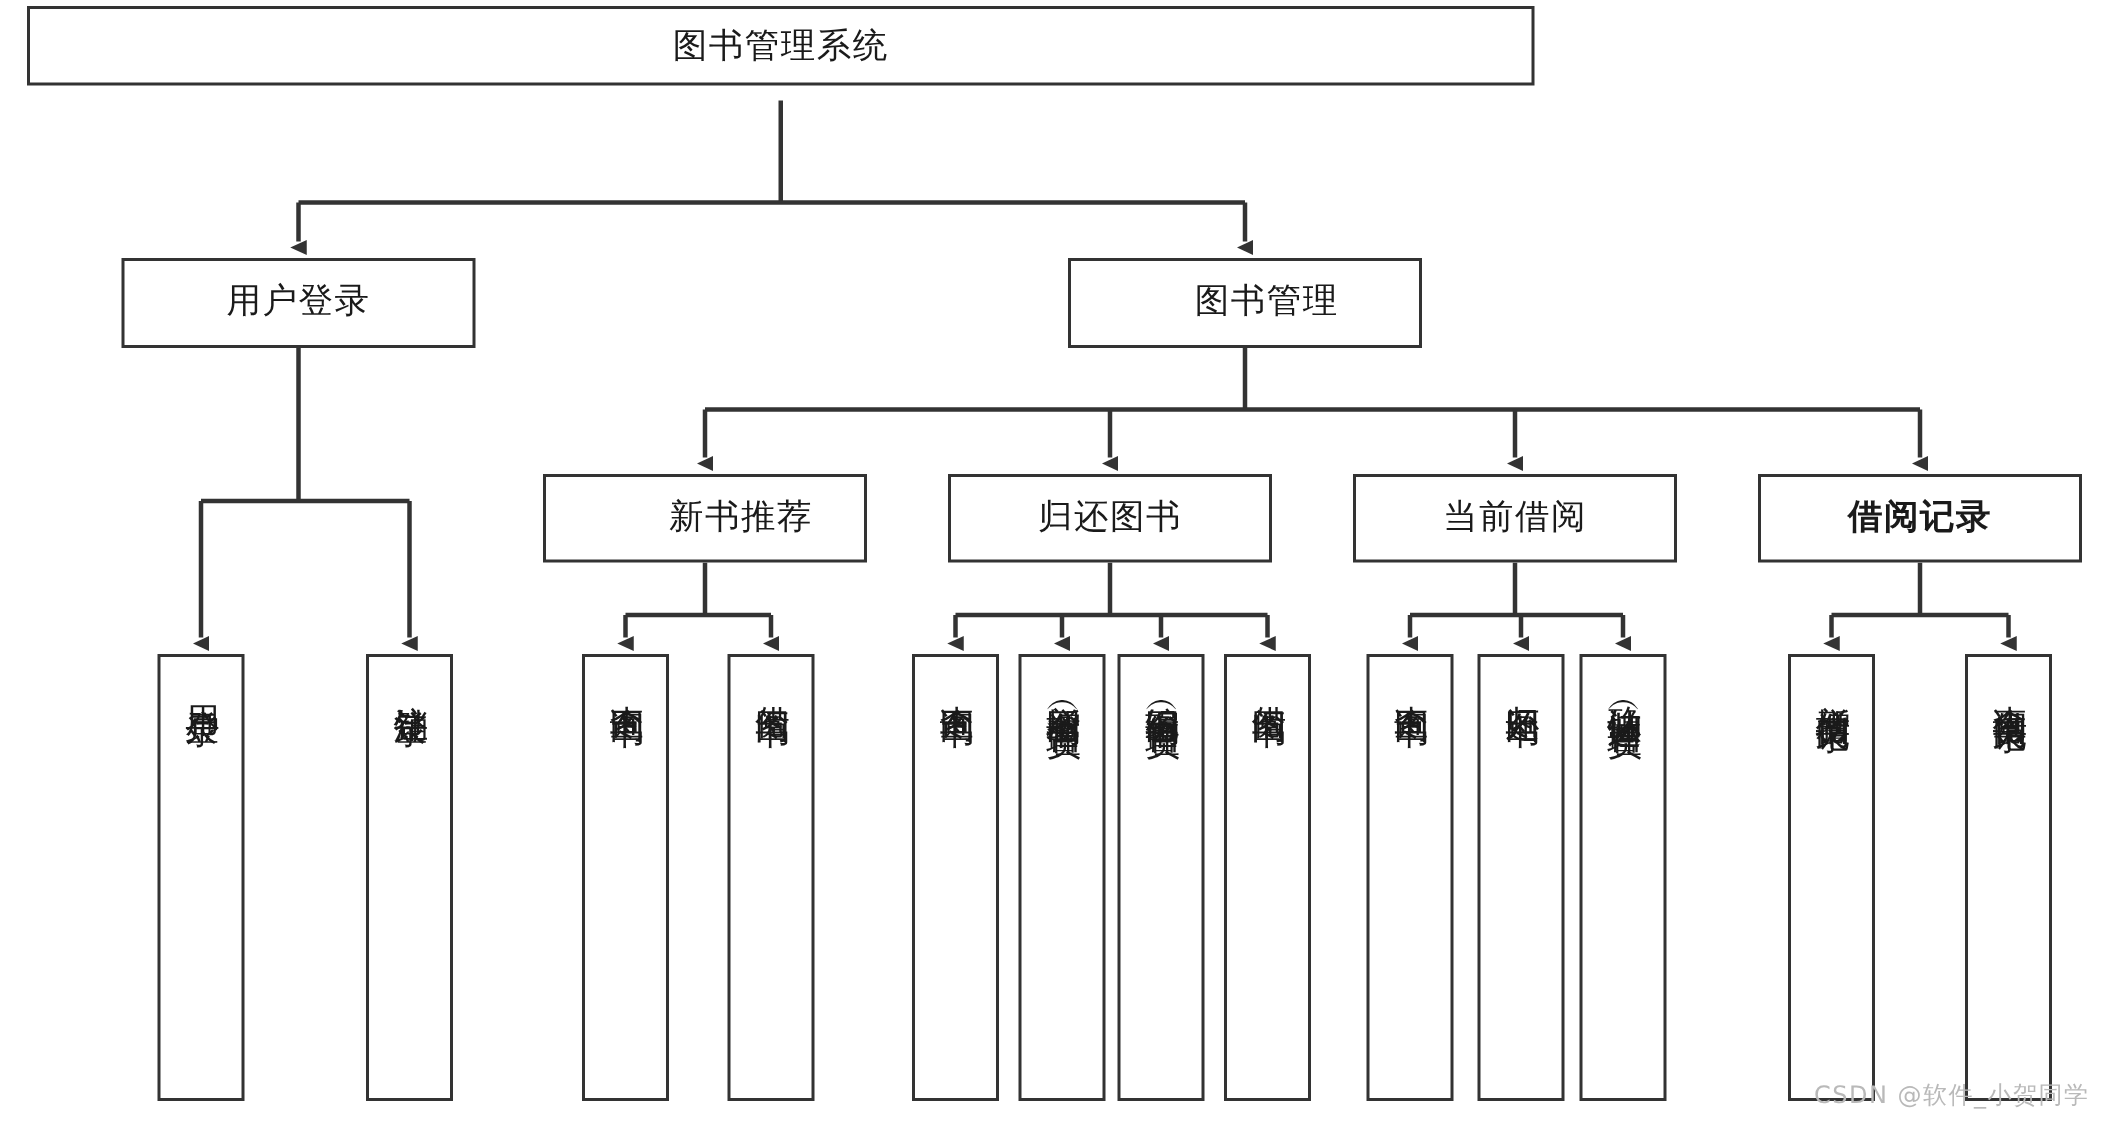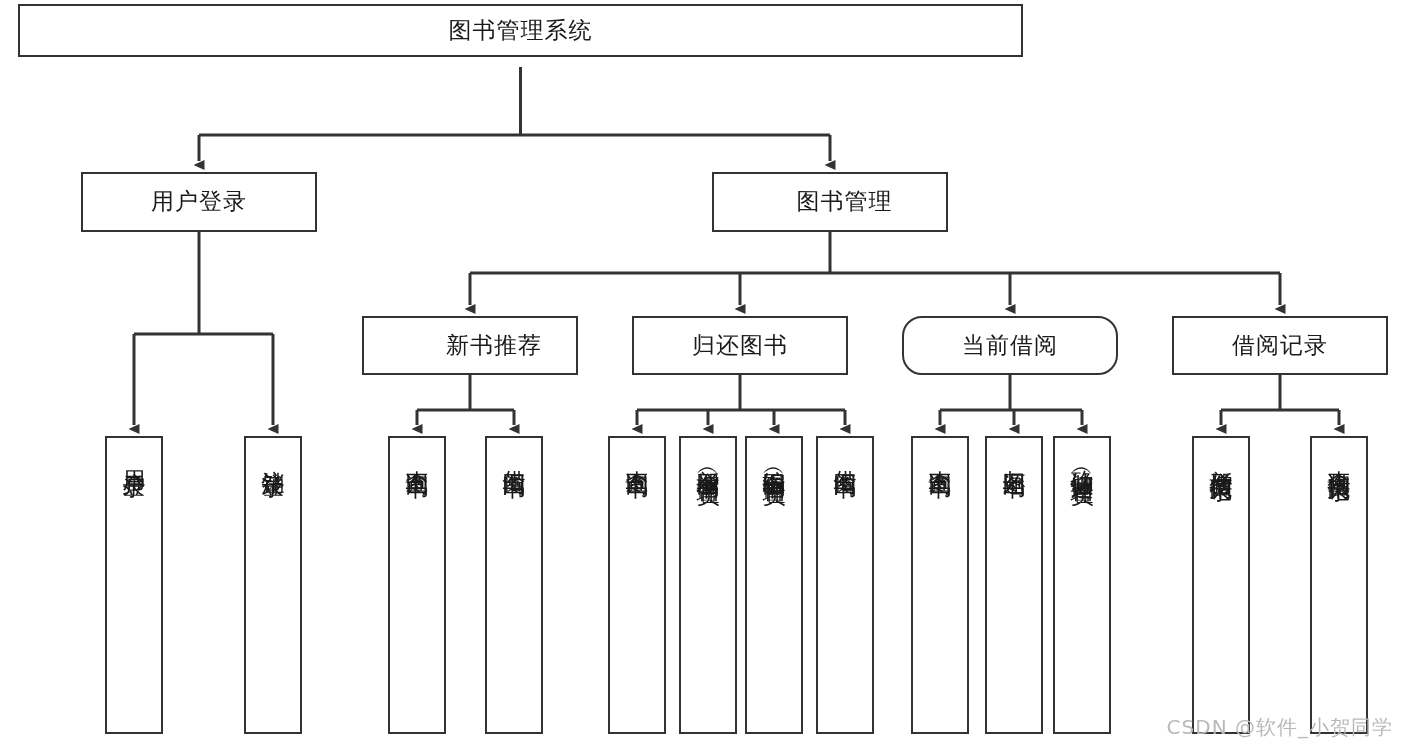--- a/index.html
+++ b/index.html
@@ -53,21 +53,21 @@
     font-size: 23px;
     line-height: 1.18;
     letter-spacing: 2px;
     white-space: nowrap;
     color: #1a1a1a;
   }
   .watermark {
     position: absolute;
     right: 12px;
     bottom: 6px;
-    font-size: 20px;
+    font-size: 16px;
     color: #b9b9b9;
     letter-spacing: 1px;
     white-space: nowrap;
     pointer-events: none;
     text-align: right;
   }
 </style>
 </head>
 <body>
 
@@ -125,24 +125,24 @@
       </div>
       <div class="node node-h" style="left: 712px; top: 172px; width: 236px; height: 60px; padding-left: 29px;">
         <span>图书管理</span>
       </div>
       <div class="node node-h" style="left: 362px; top: 316px; width: 216px; height: 59px; padding-left: 48px;">
         <span>新书推荐</span>
       </div>
       <div class="node node-h" style="left: 632px; top: 316px; width: 216px; height: 59px;">
         <span>归还图书</span>
       </div>
-      <div class="node node-h" style="left: 902px; top: 316px; width: 216px; height: 59px; border-radius: 20px;">
+      <div class="node node-h" style="left: 902px; top: 316px; width: 216px; height: 59px;">
         <span>当前借阅</span>
       </div>
-      <div class="node node-h" style="left: 1172px; top: 316px; width: 216px; height: 59px;">
+      <div class="node node-h" style="left: 1172px; top: 316px; width: 216px; height: 59px; font-weight: bold;">
         <span>借阅记录</span>
       </div>
       <div class="node node-v" style="left: 105px; top: 436px; width: 58px; height: 298px;">
         <span class="vtext">用户登录</span>
       </div>
       <div class="node node-v" style="left: 244px; top: 436px; width: 58px; height: 298px;">
         <span class="vtext">注销登录</span>
       </div>
       <div class="node node-v" style="left: 388px; top: 436px; width: 58px; height: 298px;">
         <span class="vtext">查询图书</span>

